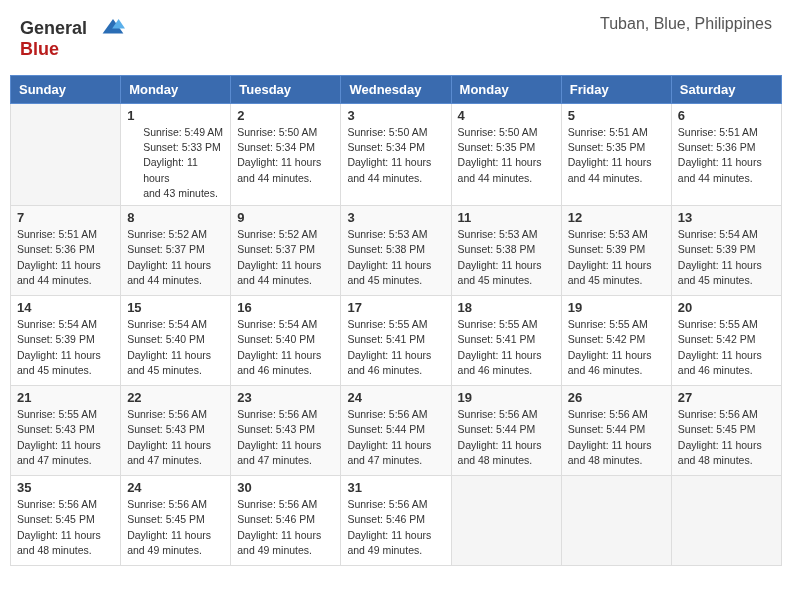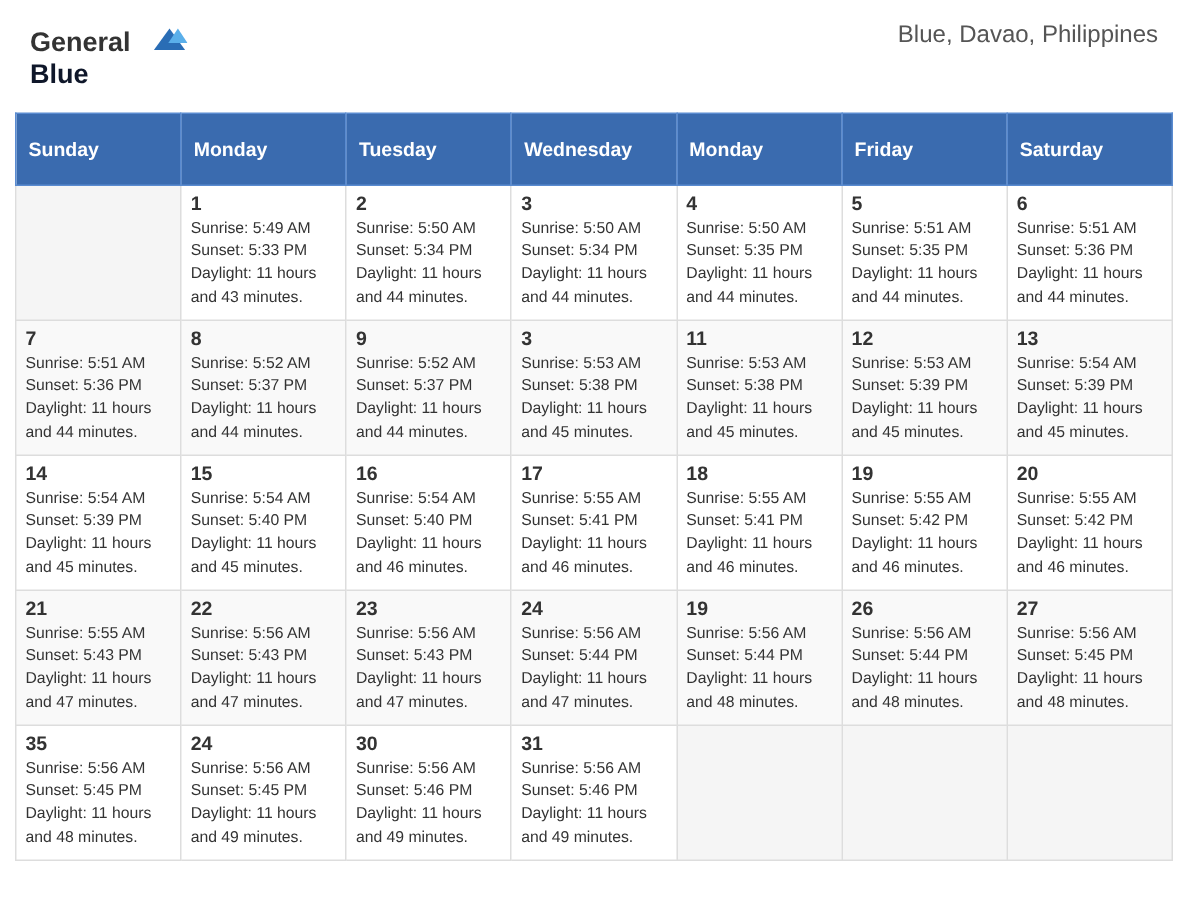--- a/index.html
+++ b/index.html
@@ -28,21 +28,21 @@
       gap: 12px;
     }
     .logo-general {
       font-size: 18px;
       font-weight: bold;
       color: #333;
     }
     .logo-blue {
       font-size: 18px;
       font-weight: bold;
-      color: #0f172a;
+      color: #b91c1c;
     }
     .logo-icon {
       width: 24px;
       height: 24px;
       margin-left: 2px;
     }
     .title-section {
       text-align: right;
     }
     .month-title {
@@ -56,21 +56,21 @@
     }
     .calendar {
       width: 100%;
       border-collapse: collapse;
       border: 1px solid #ccc;
     }
     .calendar th {
       background-color: #3a6baf;
       color: #fff;
       text-align: left;
-      padding: 16px 8px;
+      padding: 6px 8px;
       font-size: 13px;
       font-weight: bold;
       border: 1px solid #5a8bd0;
     }
     .calendar td {
       vertical-align: top;
       padding: 4px 6px;
       border: 1px solid #ddd;
       width: calc(100% / 7);
       min-height: 80px;
@@ -106,42 +106,42 @@
     <div class="logo-text">
       <span class="logo-general">General</span>
       <svg class="logo-icon" viewBox="0 0 30 24" xmlns="http://www.w3.org/2000/svg">
         <polygon points="15,2 28,20 2,20" fill="#2a6db5"></polygon>
         <polygon points="22,2 30,14 14,14" fill="#5aafea"></polygon>
       </svg>
     </div>
     <span class="logo-blue">Blue</span>
   </div>
   <div class="title-section">
-    <div class="location">Blue, Davao, Philippines</div>
+    <div class="location">Tuban, Blue, Philippines</div>
   </div>
 </div>
 
 <table class="calendar">
   <thead>
     <tr>
     <th>Sunday</th>
         <th>Monday</th>
         <th>Tuesday</th>
         <th>Wednesday</th>
         <th>Monday</th>
         <th>Friday</th>
         <th>Saturday</th>
       </tr>
   </thead>
   <tbody id="calendar-body">
   <tr class="week-row">
         <td class="empty-cell"></td>
         <td>
           <div class="day-number">1</div>
-          <div class="day-info" style="white-space: pre-line;">Sunrise: 5:49 AM
+          <div class="day-info" style="white-space: pre-line; margin-left: 16px;">Sunrise: 5:49 AM
 Sunset: 5:33 PM
 Daylight: 11 hours
 and 43 minutes.</div>
         </td>
         <td>
           <div class="day-number">2</div>
           <div class="day-info" style="white-space: pre-line;">Sunrise: 5:50 AM
 Sunset: 5:34 PM
 Daylight: 11 hours
 and 44 minutes.</div>

